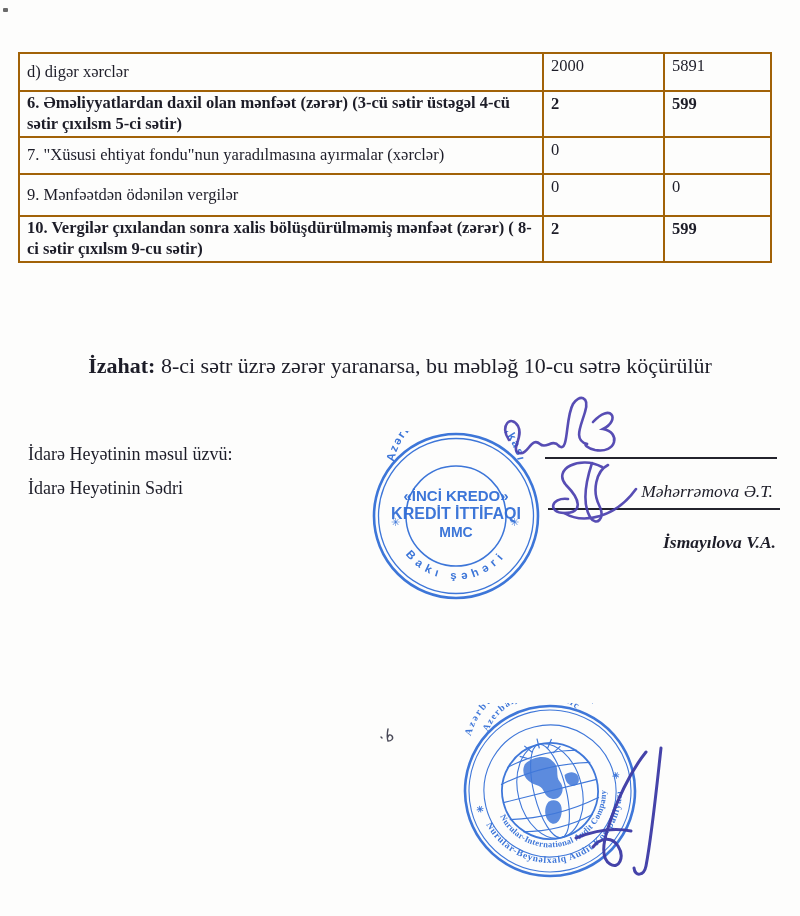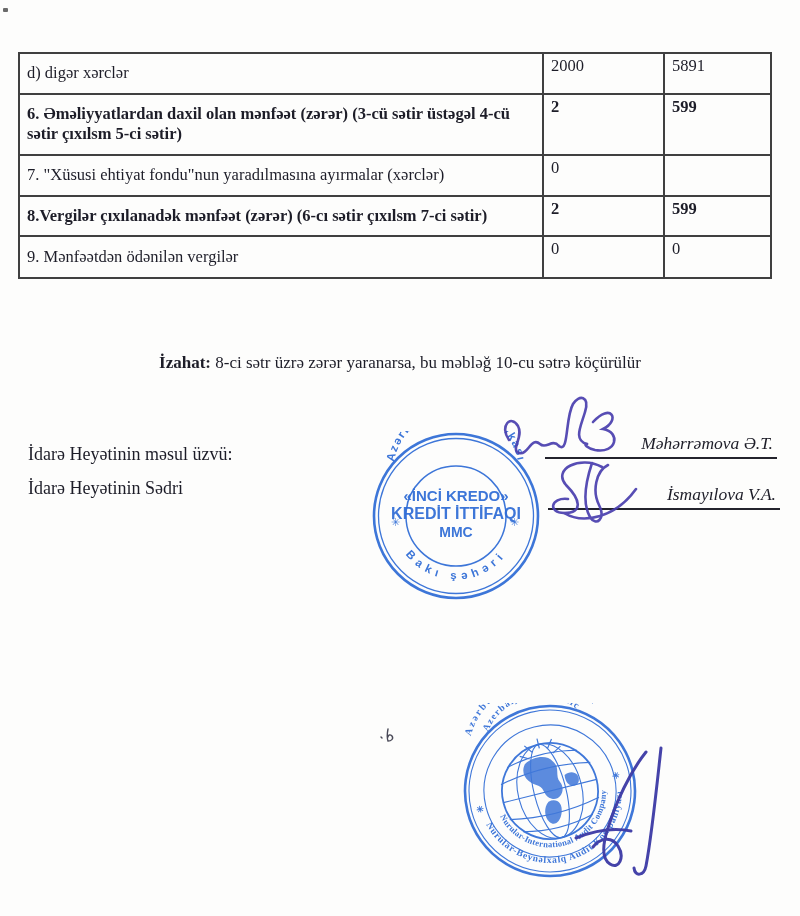--- a/index.html
+++ b/index.html
@@ -10,47 +10,47 @@
   }
   .speck{position:absolute; left:3px; top:8px; width:5px; height:4px; background:#6a6a6a; border-radius:1px;}
 
   
   table.doc-table{
     position:absolute; left:18px; top:52px; width:752px;
     border-collapse:collapse; table-layout:fixed;
     font-size:16.5px; color:#1d1d28;
   }
   table.doc-table td{
-    border:2px solid #404040; padding:9px 7px; vertical-align:middle;
+    border:2px solid #a16207; padding:0 7px; vertical-align:middle;
     overflow:hidden;
   }
   table.doc-table td.lbl{line-height:1.25;}
   table.doc-table td.num{vertical-align:top; text-align:left; padding-top:2px;}
   tr.bold td{font-weight:bold;}
 
   
   .note{
     position:absolute; left:0; top:353px; width:100%;
-    text-align:center; font-size:17px; color:#1d1d28;
+    text-align:center; font-size:22px; color:#1d1d28;
   }
   .note b{font-weight:bold;}
 
   
   .roles{
     position:absolute; left:28px; top:437px;
     font-size:18px; line-height:34px; color:#1d1d28;
   }
 
   
   .sig-name{
     position:absolute; width:228px; text-align:right;
-    font-size:17.5px; font-style:italic; color:#1d1d28;
+    font-size:17.5px; font-style:italic; color:#1d1d28;margin-top:48px;
   }
   .sig-name.n1{left:545px; top:433px;}
-  .sig-name.n2{left:548px; top:484px;}
+  .sig-name.n2{left:548px; top:484px;font-weight:bold;}
   .sig-rule{position:absolute; height:2px; background:#23232c;}
   .sig-rule.r1{left:545px; top:457px; width:232px;}
   .sig-rule.r2{left:548px; top:508px; width:232px;}
 
   .abs{position:absolute;}
   .stamp-sans{font-family:"Liberation Sans", sans-serif;}
 </style>
 </head>
 <body>
 
@@ -63,39 +63,39 @@
         <col style="width:524px">
         <col style="width:121px">
         <col style="width:107px">
       </colgroup>
     <tbody>
         <tr style="height:38px">
       <td class="lbl">d) digər xərclər</td>
       <td class="num">2000</td>
       <td class="num">5891</td>
     </tr>
-    <tr class="bold" style="height:60px">
+    <tr class="bold" style="height:46px">
       <td class="lbl">6. Əməliyyatlardan daxil olan  mənfəət (zərər) (3-cü sətir üstəgəl 4-cü sətir çıxılsm 5-ci sətir)</td>
       <td class="num">2</td>
       <td class="num">599</td>
     </tr>
     <tr style="height:37px">
       <td class="lbl">7.  "Xüsusi ehtiyat fondu"nun yaradılmasına ayırmalar (xərclər)</td>
       <td class="num">0</td>
       <td class="num"></td>
     </tr>
-    <tr class="bold" style="height:38px">
-      <td class="lbl">8.Vergilər çıxılanadək mənfəət (zərər) (6-cı sətir çıxılsm 7-ci sətir)</td>
-      <td class="num">2</td>
-      <td class="num">599</td>
-    </tr>
     <tr style="height:42px">
       <td class="lbl">9.  Mənfəətdən ödənilən vergilər</td>
       <td class="num">0</td>
       <td class="num">0</td>
+    </tr>
+    <tr class="bold" style="height:46px">
+      <td class="lbl">10. Vergilər çıxılandan sonra xalis bölüşdürülməmiş mənfəət (zərər) ( 8-ci sətir çıxılsm 9-cu sətir)</td>
+      <td class="num">2</td>
+      <td class="num">599</td>
     </tr>
   </tbody>
     </table>
 
   <div class="note"><b>İzahat:</b><span> 8-ci sətr üzrə zərər yaranarsa, bu məbləğ 10-cu sətrə köçürülür</span></div>
 
   <div class="roles">
     <div>İdarə Heyətinin məsul üzvü:</div>
     <div>İdarə Heyətinin Sədri</div>
   </div>

